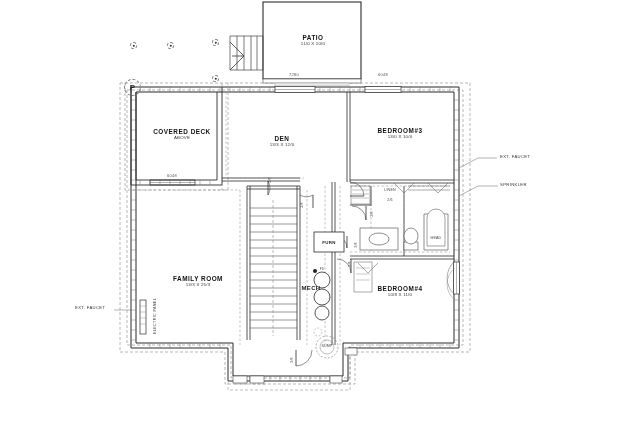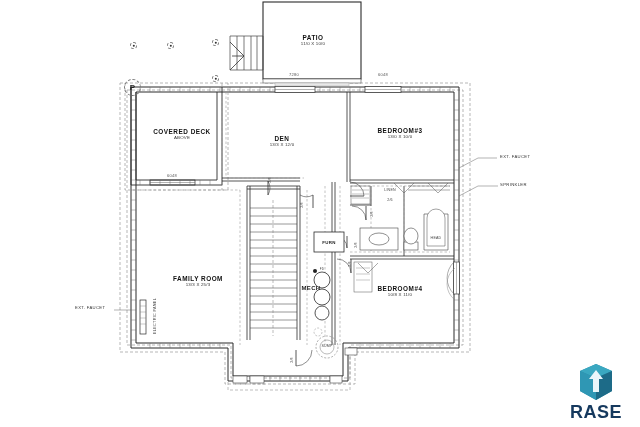--- a/index.html
+++ b/index.html
@@ -402,24 +402,14 @@
   <div class="lbl dim-note" style="left:172px; top:174px; transform:translateX(-50%);">6048</div>
 
   <div class="lbl tiny-note" style="left:390px; top:198px; transform:translateX(-50%);">2/6</div>
   <div class="lbl tiny-note rot90" style="left:372px; top:214px; transform:translate(-50%,-50%) rotate(-90deg);">2/6</div>
   <div class="lbl tiny-note rot90" style="left:270px; top:180px; transform:translate(-50%,-50%) rotate(-90deg);">2/6</div>
   <div class="lbl tiny-note rot90" style="left:302px; top:205px; transform:translate(-50%,-50%) rotate(-90deg);">2/6</div>
   <div class="lbl tiny-note rot90" style="left:350px; top:264px; transform:translate(-50%,-50%) rotate(-90deg);">2/6</div>
   <div class="lbl tiny-note rot90" style="left:356px; top:245px; transform:translate(-50%,-50%) rotate(-90deg);">2/6</div>
   <div class="lbl tiny-note rot90" style="left:292px; top:360px; transform:translate(-50%,-50%) rotate(-90deg);">2/6</div>
 
-  <div id="logo">
-    <svg id="logo-mark" width="34" height="38" viewBox="0 0 34 38">
-      <polygon points="17,1 33,8 33,28 17,37 1,28 1,8" fill="#2b8ca8"></polygon>
-      <polygon points="17,1 33,8 17,15 1,8" fill="#3aa8c1"></polygon>
-      <polygon points="17,15 33,8 33,28 17,37" fill="#1d6b88"></polygon>
-      <polygon points="17,15 1,8 1,28 17,37" fill="#2f97b4"></polygon>
-      <polygon points="17,7 24,16 20,16 20,29 14,29 14,16 10,16" fill="#eaf6fa"></polygon>
-    </svg>
-    <div id="logo-word" style="color:#15395e;">RASE</div>
-  </div>
 
 </div>
 
 </body></html>

